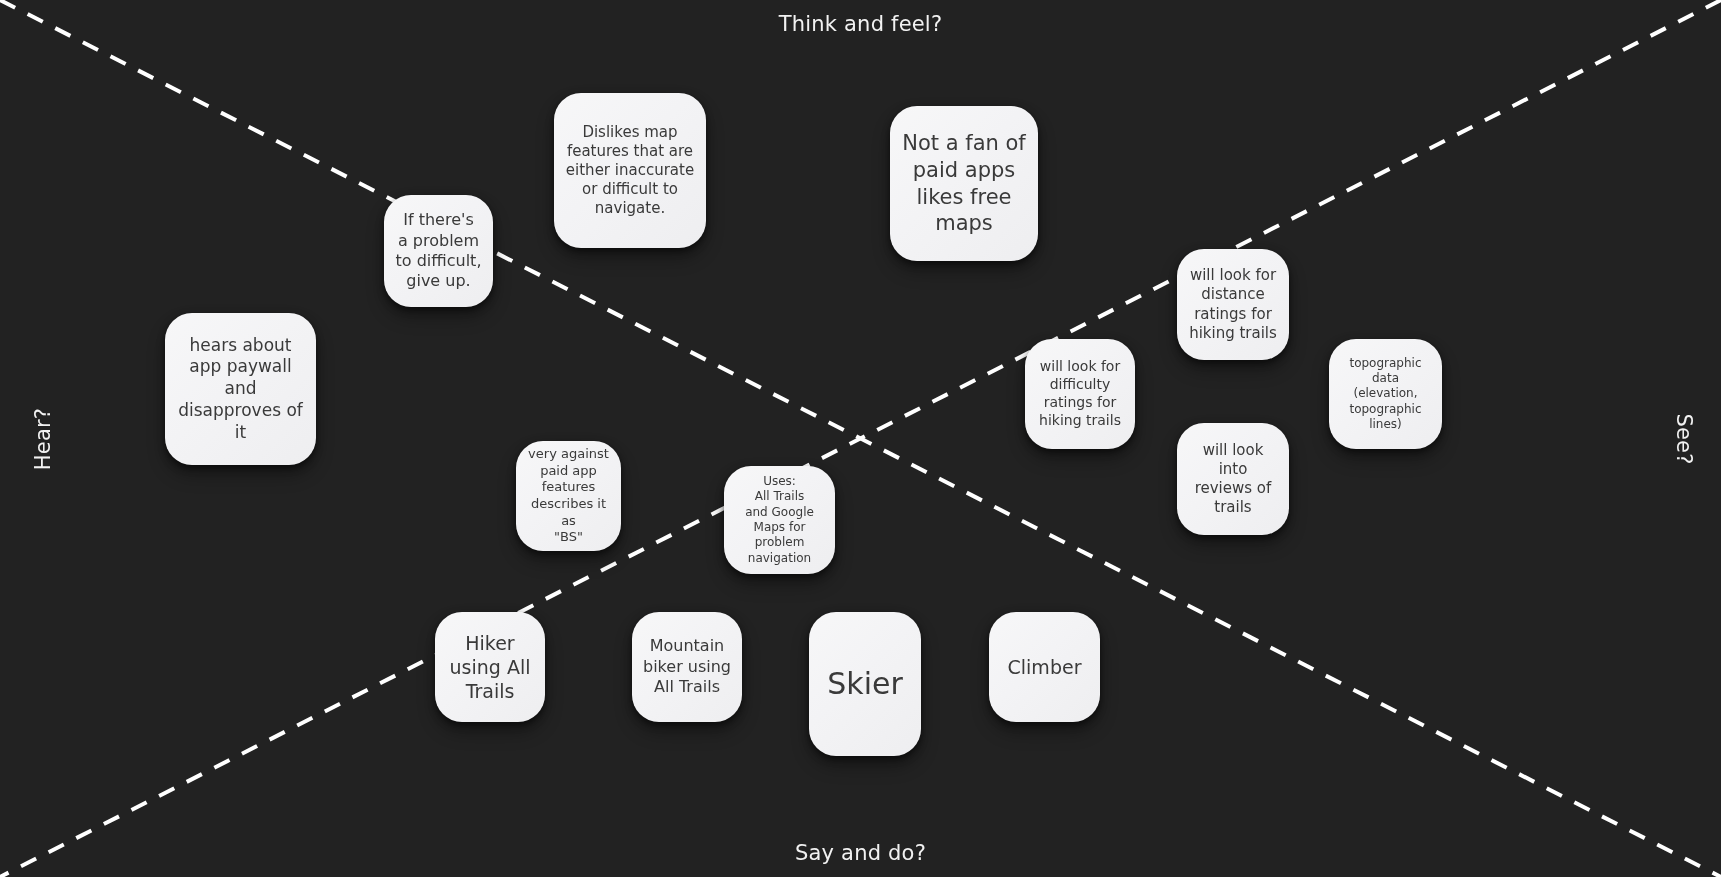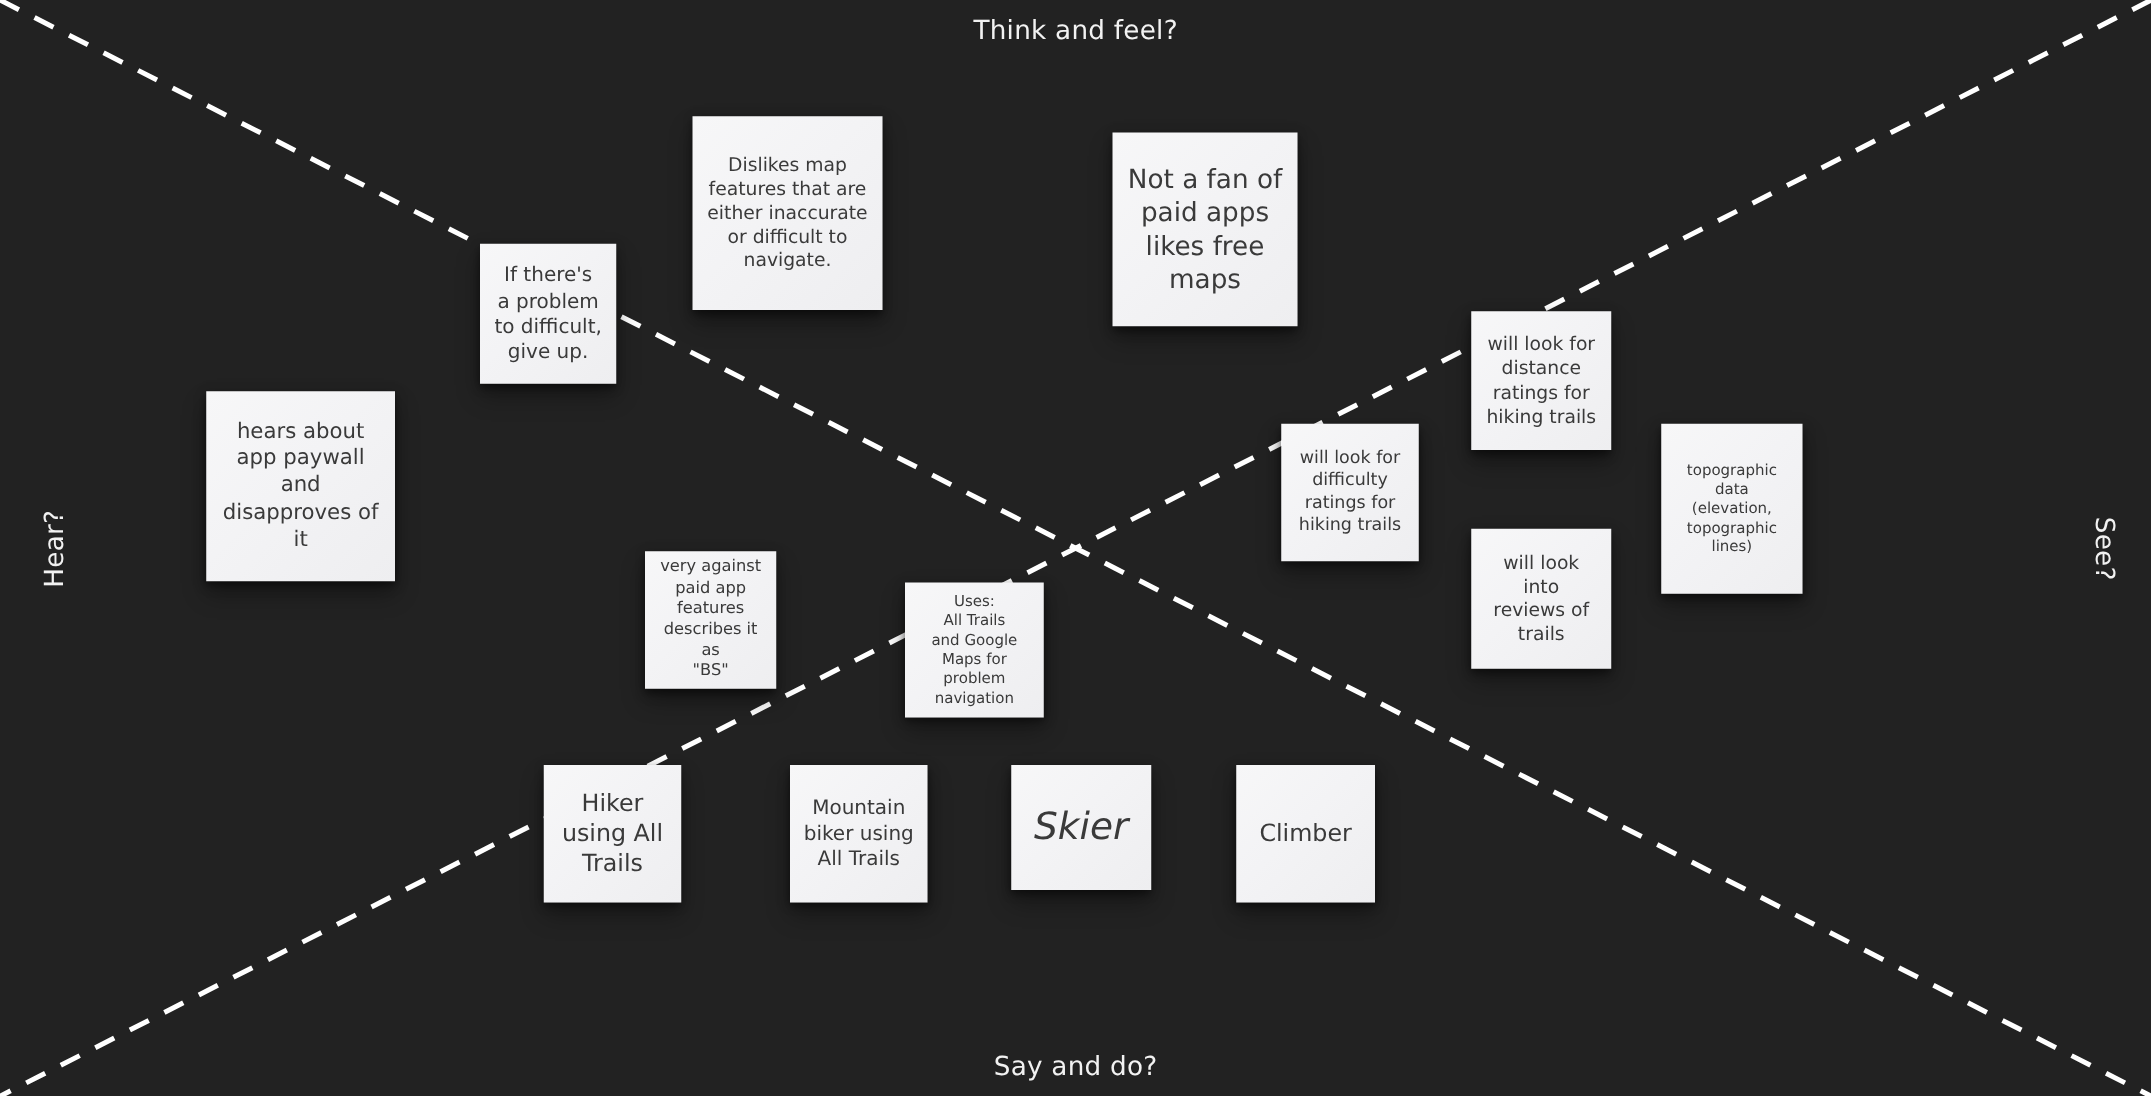--- a/index.html
+++ b/index.html
@@ -65,20 +65,21 @@
     display: flex;
     align-items: center;
     justify-content: center;
     text-align: center;
     padding: 6px 8px;
     line-height: 1.28;
     box-shadow: 0 3px 7px rgba(0,0,0,.55), 0 10px 18px rgba(0,0,0,.32);
     font-weight: 400;
     white-space: pre-line;
     overflow: hidden;
+    border-radius: 27px;
   }
 </style>
 </head>
 <body>
 
 <div id="board">
 
   <svg id="diagonals" viewBox="0 0 1721 877" preserveAspectRatio="none">
     <line x1="0" y1="0" x2="1721" y2="877" stroke="#ffffff" stroke-width="4" stroke-dasharray="17 14"></line>
     <line x1="1721" y1="0" x2="0" y2="877" stroke="#ffffff" stroke-width="4" stroke-dasharray="17 14"></line>
@@ -126,28 +127,28 @@
 ratings for
 hiking trails</div>
       <div class="note" style="left: 1177px; top: 249px; width: 112px; height: 111px; font-size: 15px;">will look for
 distance
 ratings for
 hiking trails</div>
       <div class="note" style="left: 1177px; top: 423px; width: 112px; height: 112px; font-size: 15px;">will look
 into
 reviews of
 trails</div>
-      <div class="note" style="left: 1329px; top: 339px; width: 113px; height: 136px; font-size: 12px;">topographic
+      <div class="note" style="left: 1329px; top: 339px; width: 113px; height: 110px; font-size: 12px;">topographic
 data
 (elevation,
 topographic
 lines)</div>
       <div class="note" style="left: 435px; top: 612px; width: 110px; height: 110px; font-size: 19px; text-align: center;">Hiker
 using All
 Trails</div>
       <div class="note" style="left: 632px; top: 612px; width: 110px; height: 110px; font-size: 16px;">Mountain
 biker using
 All Trails</div>
-      <div class="note" style="left: 809px; top: 612px; width: 112px; height: 100px; font-size: 30px; font-style: italic;">Skier</div>
+      <div class="note" style="left: 809px; top: 612px; width: 112px; height: 144px; font-size: 30px;">Skier</div>
       <div class="note" style="left: 989px; top: 612px; width: 111px; height: 110px; font-size: 19px;">Climber</div>
     </div>
 
 </div>
 
 </body></html>

